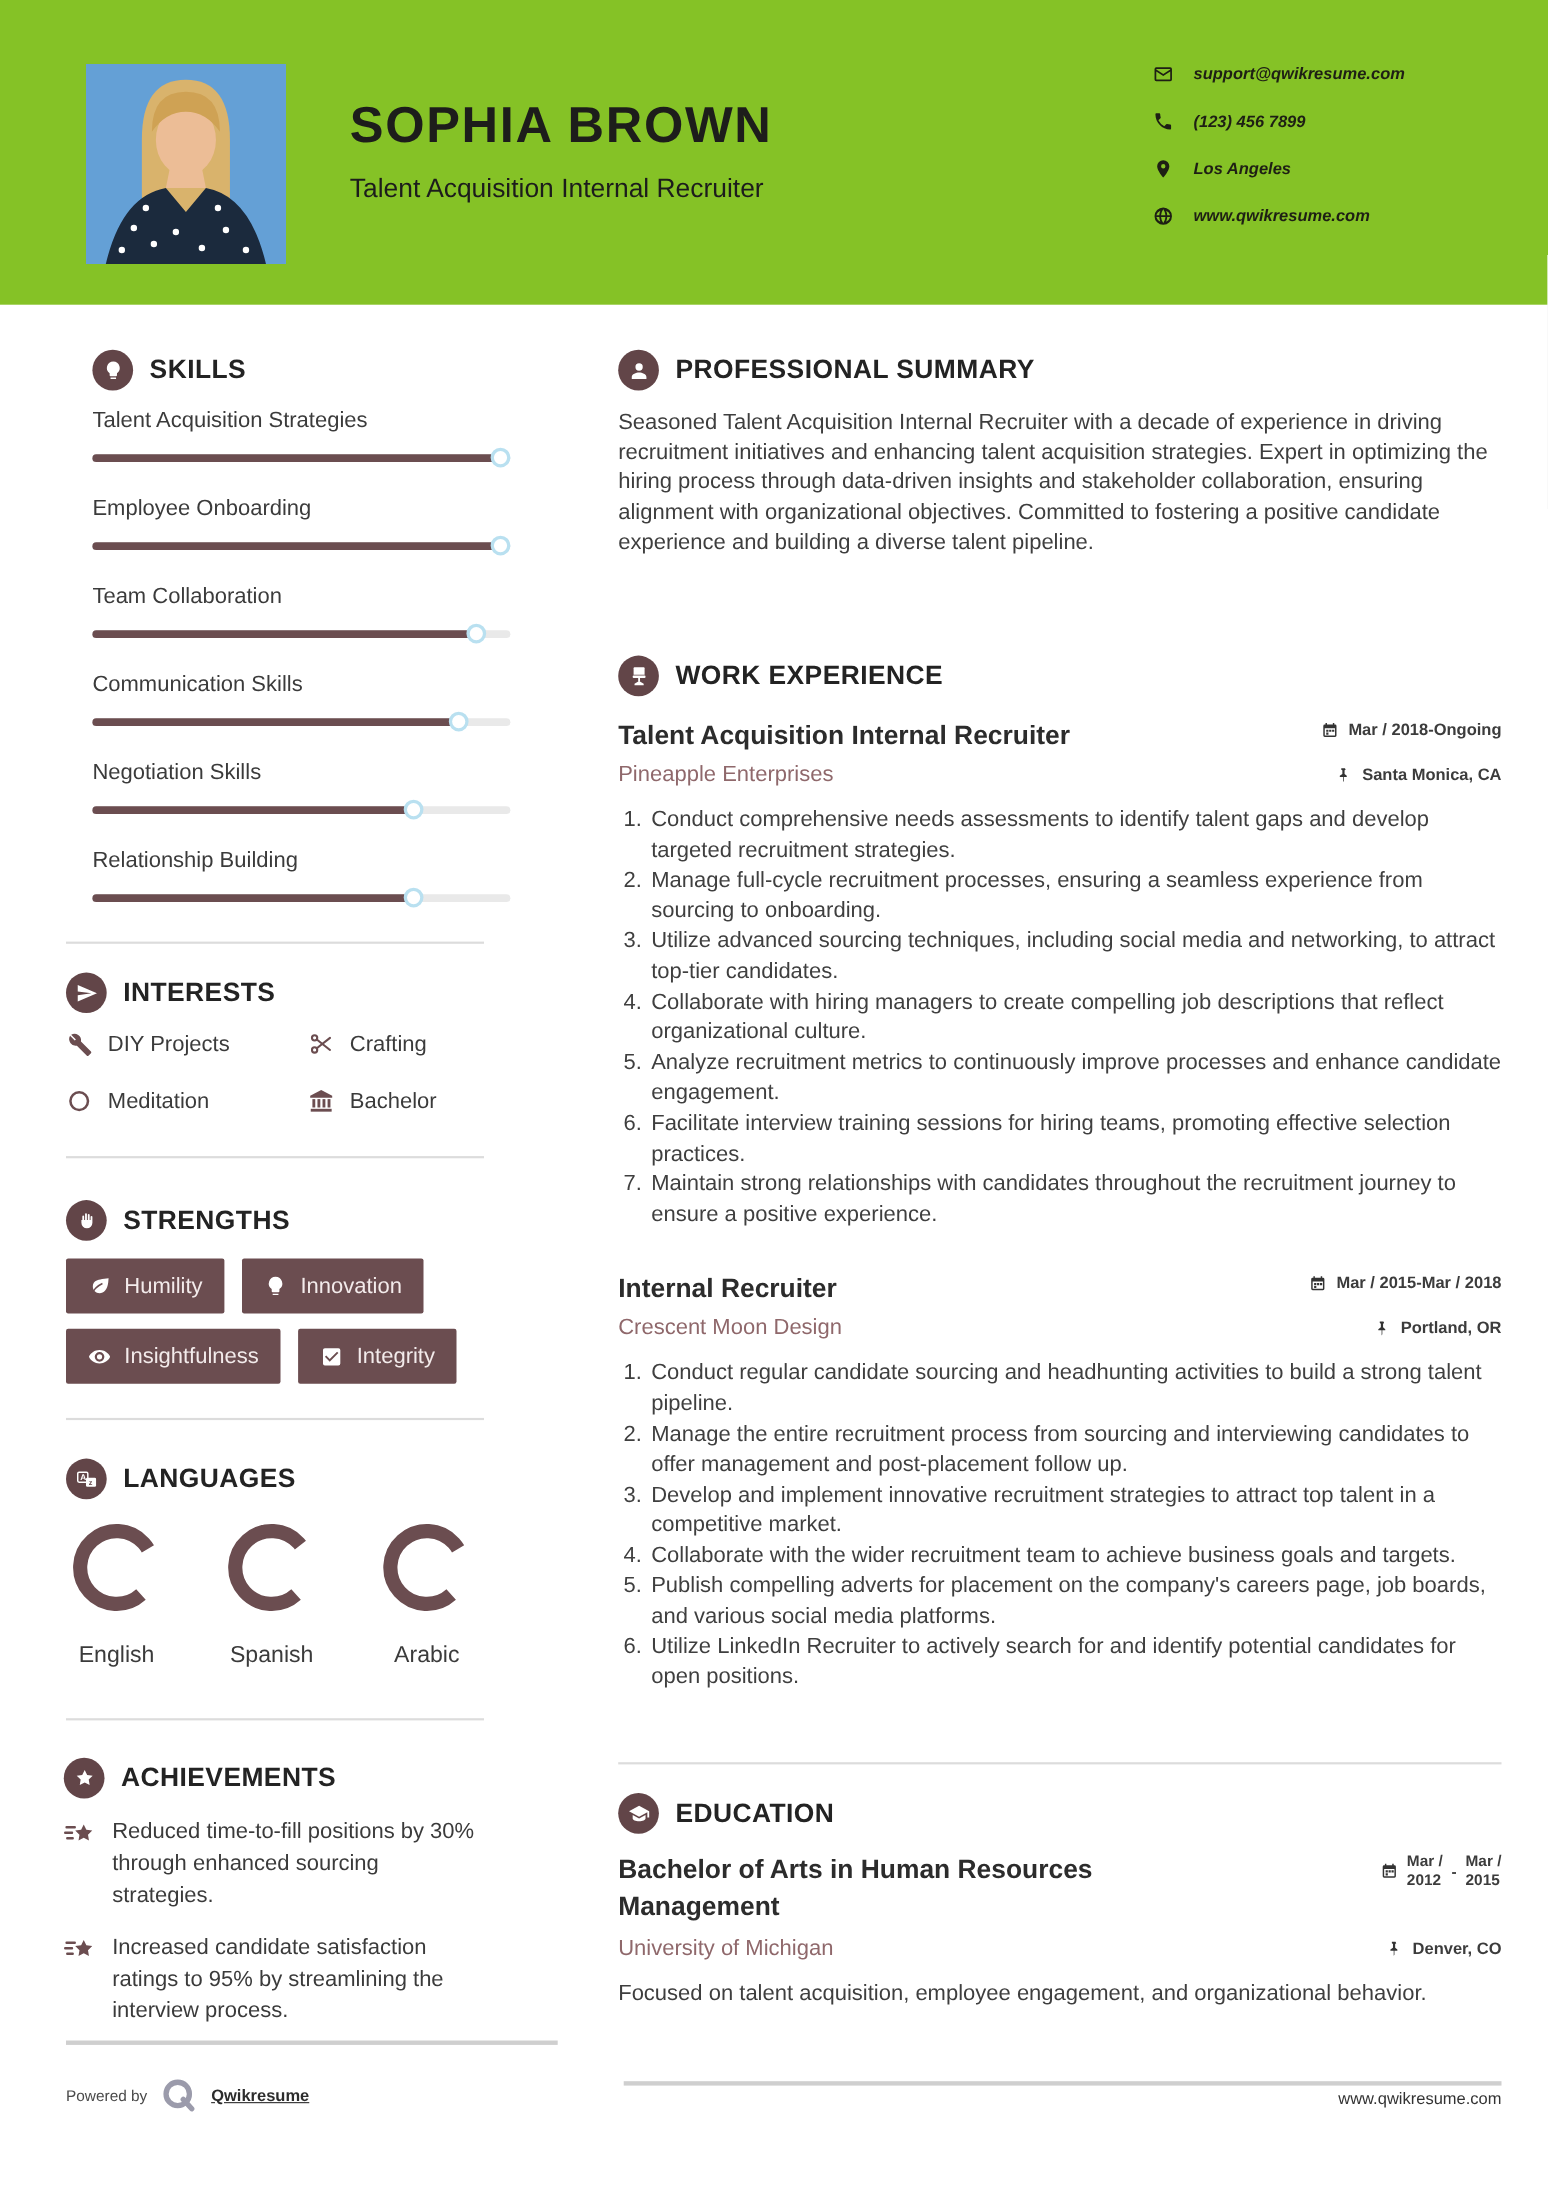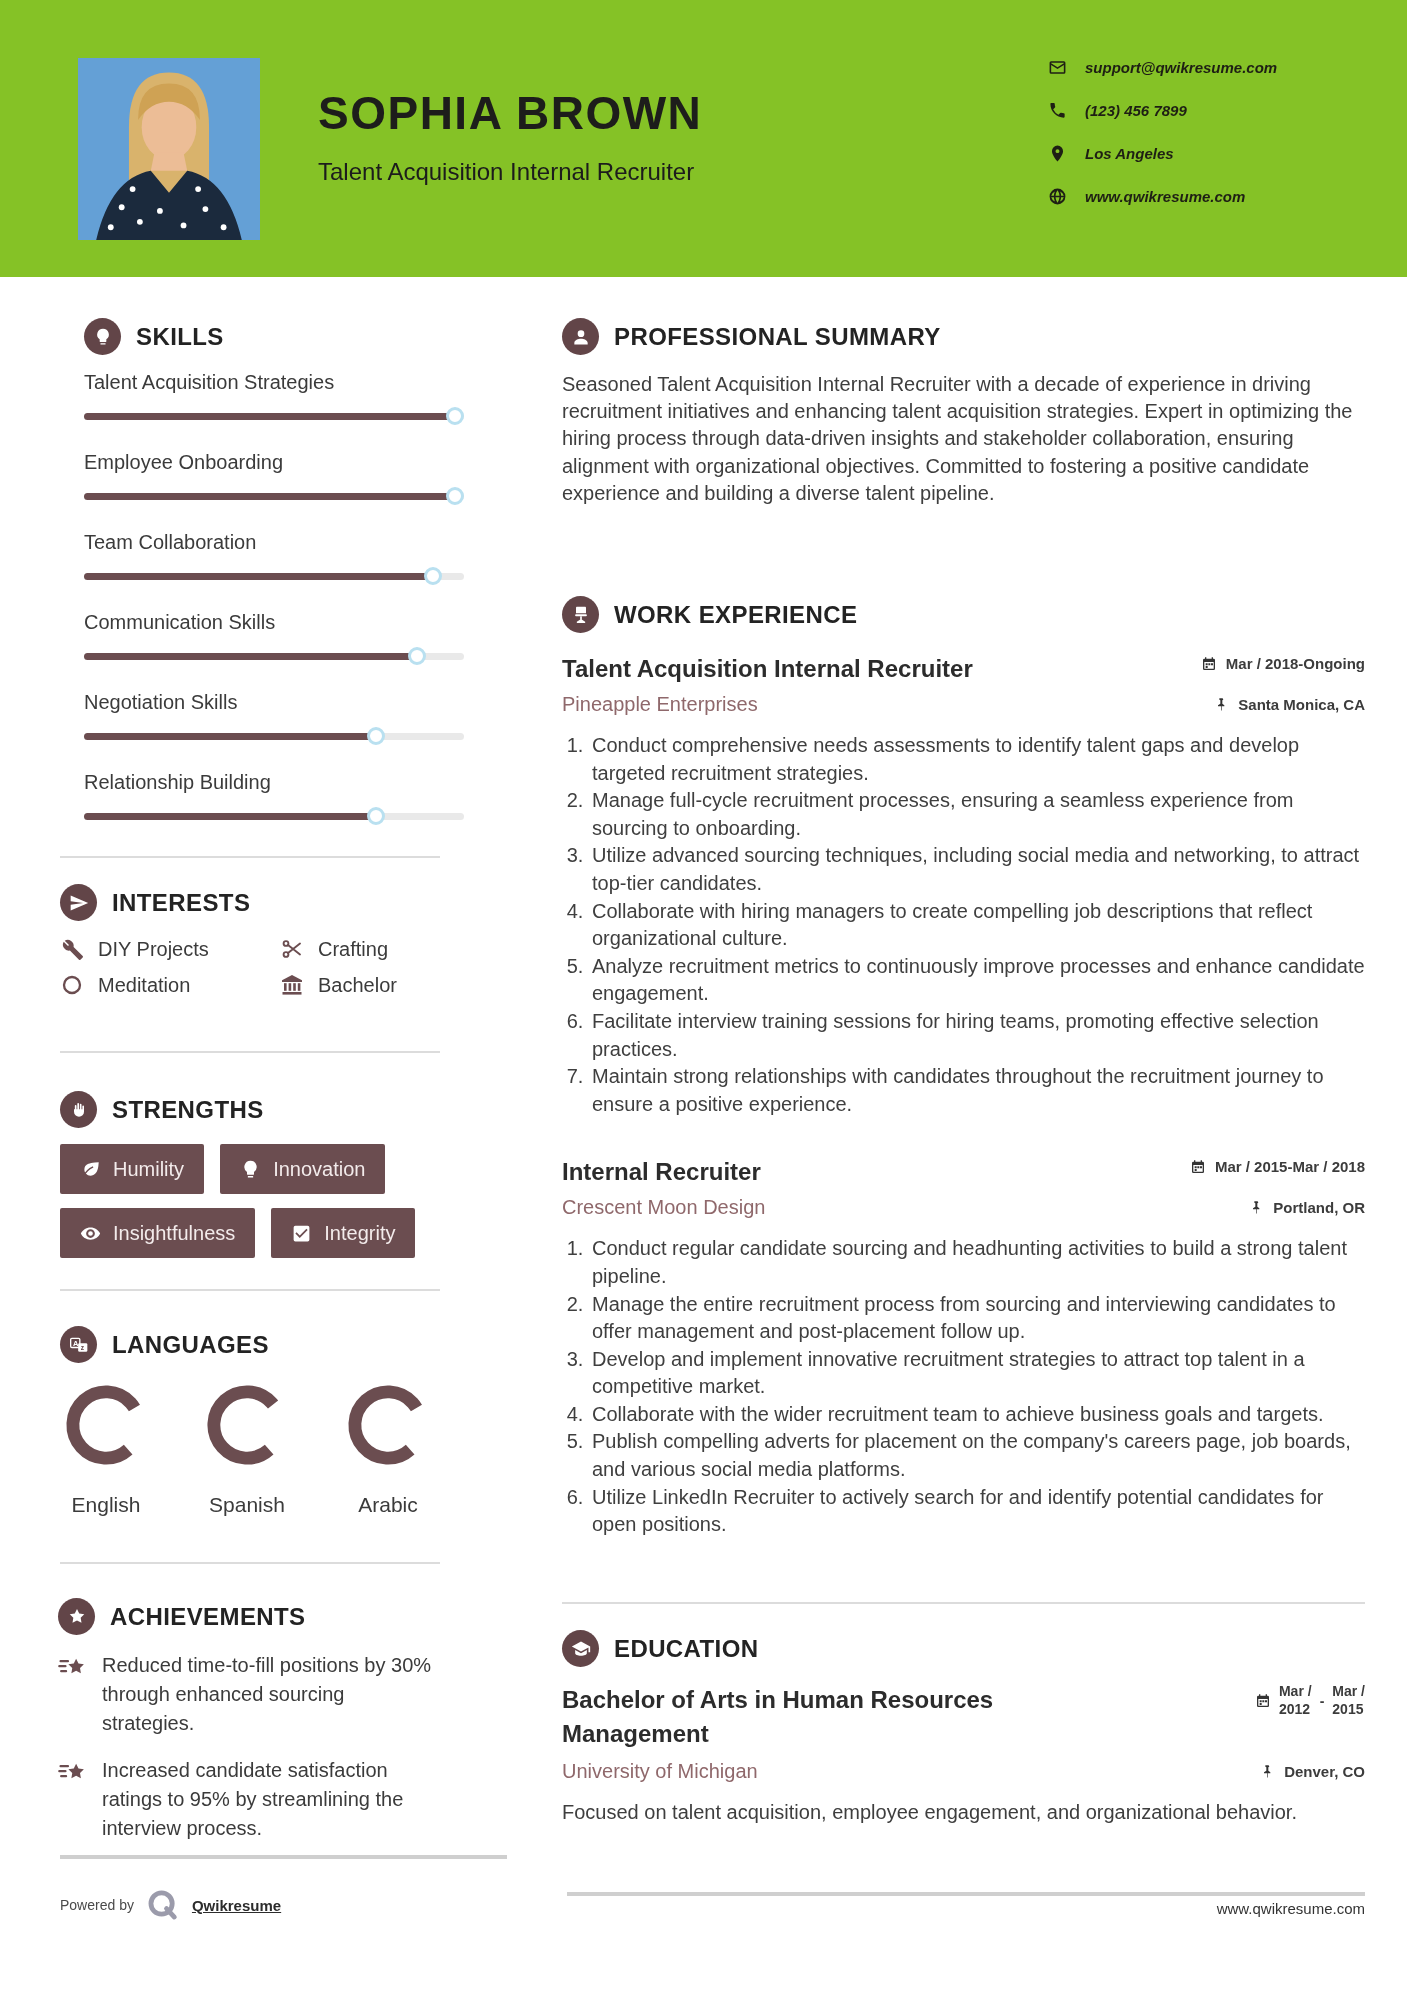--- a/index.html
+++ b/index.html
@@ -26,21 +26,21 @@
   .sec-title{font-size:24px;font-weight:700;color:#232323;letter-spacing:.4px;}
   .divider{position:absolute;height:2px;background:#dcdcdc;}
   
   .skill{height:80px;}
   .skill-label{font-size:20px;color:#3b3b3b;margin-bottom:19px;}
   .skill-track{position:relative;height:7px;border-radius:4px;background:#e9e9e9;}
   .skill-fill{position:absolute;left:0;top:0;height:7px;border-radius:4px;background:#6b4d50;}
   .skill-handle{position:absolute;top:-6px;width:18px;height:18px;border-radius:50%;
                 background:#fff;border:3px solid #b9e0f0;box-sizing:border-box;}
   
-  .interests-grid{display:grid;grid-template-columns:220px 160px;row-gap:12px;margin-top:6px;}
+  .interests-grid{display:grid;grid-template-columns:220px 160px;row-gap:28px;margin-top:6px;}
   .interest{display:flex;align-items:center;gap:14px;font-size:20px;color:#3b3b3b;}
   .interest .iic{width:24px;height:24px;color:#6b4d50;flex:0 0 24px;}
   .interest .iic svg{width:100%;height:100%;}
   
   .badges{display:flex;flex-wrap:wrap;gap:14px 16px;margin-top:8px;width:382px;}
   .badge{display:inline-flex;align-items:center;gap:12px;background:#6b4d50;color:#f3ebeb;
          font-size:20px;height:50px;padding:0 20px;border-radius:2px;}
   .badge .bic{width:21px;height:21px;color:#fff;flex:0 0 21px;}
   .badge .bic svg{width:100%;height:100%;}
   

